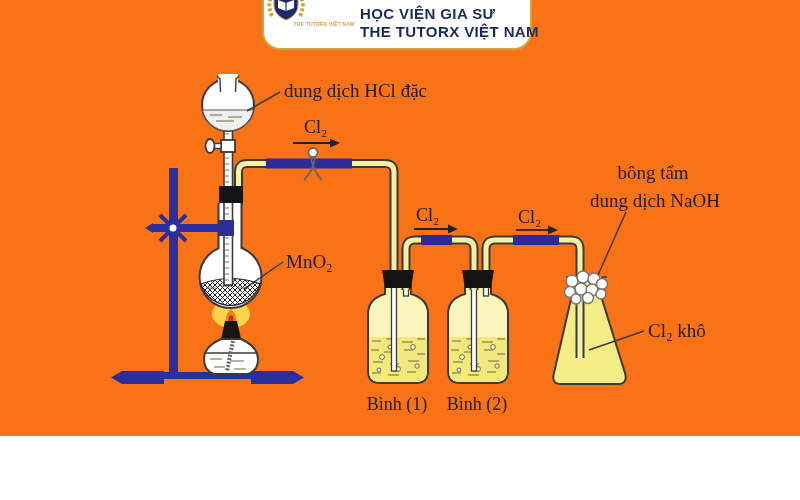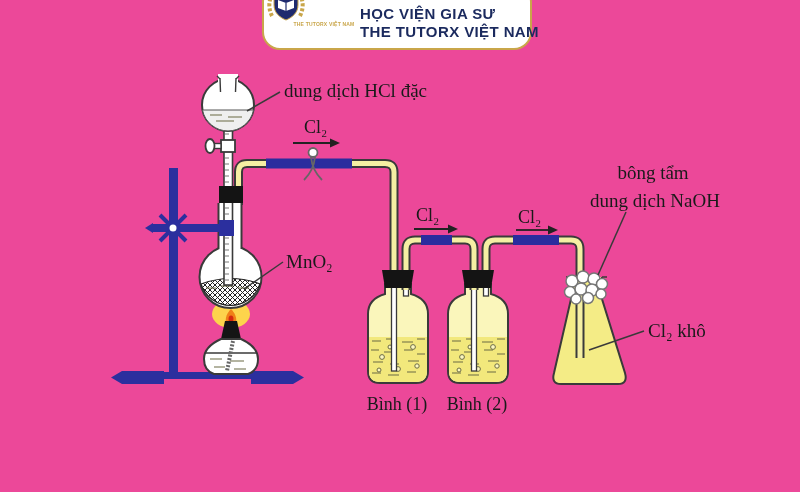--- a/index.html
+++ b/index.html
@@ -1,16 +1,16 @@
 <!DOCTYPE html>
 <html style="--stand_blue: #2b2f9e; --rubber_blue: #2a2c9e; --tube_yellow: #f5efa3; --liquid_yellow: #f2e87c; --gas_yellow: #f4ec86; --flame_glow: #fdd44c; --flame_orange: #f08018; --banner_gold: #c9a64a; --banner_navy: #1b2a5e;"><head>
 <meta charset="utf-8">
 <style>
   html,body{margin:0;padding:0;background:#fff;}
-  #stage{position:relative;width:800px;height:492px;background:#ec4899;overflow:hidden;
+  #stage{position:relative;width:800px;height:436px;background:#f97316;overflow:hidden;
          font-family:"Liberation Sans",sans-serif;}
   
   .banner{position:absolute;left:262px;top:-16px;width:270px;height:66px;
           background:#fff;border:2px solid var(--banner_gold,#c9a64a);
           border-radius:18px;box-sizing:border-box;
           display:flex;align-items:flex-end;}
   .banner-inner{display:flex;align-items:center;gap:10px;padding:0 0 7px 34px;}
   .logo-wrap{display:flex;flex-direction:column;align-items:center;width:52px;}
   .logo-caption{font-size:5px;color:var(--banner_gold,#c9a64a);font-weight:bold;
                 letter-spacing:.2px;white-space:nowrap;margin-top:1px;}

